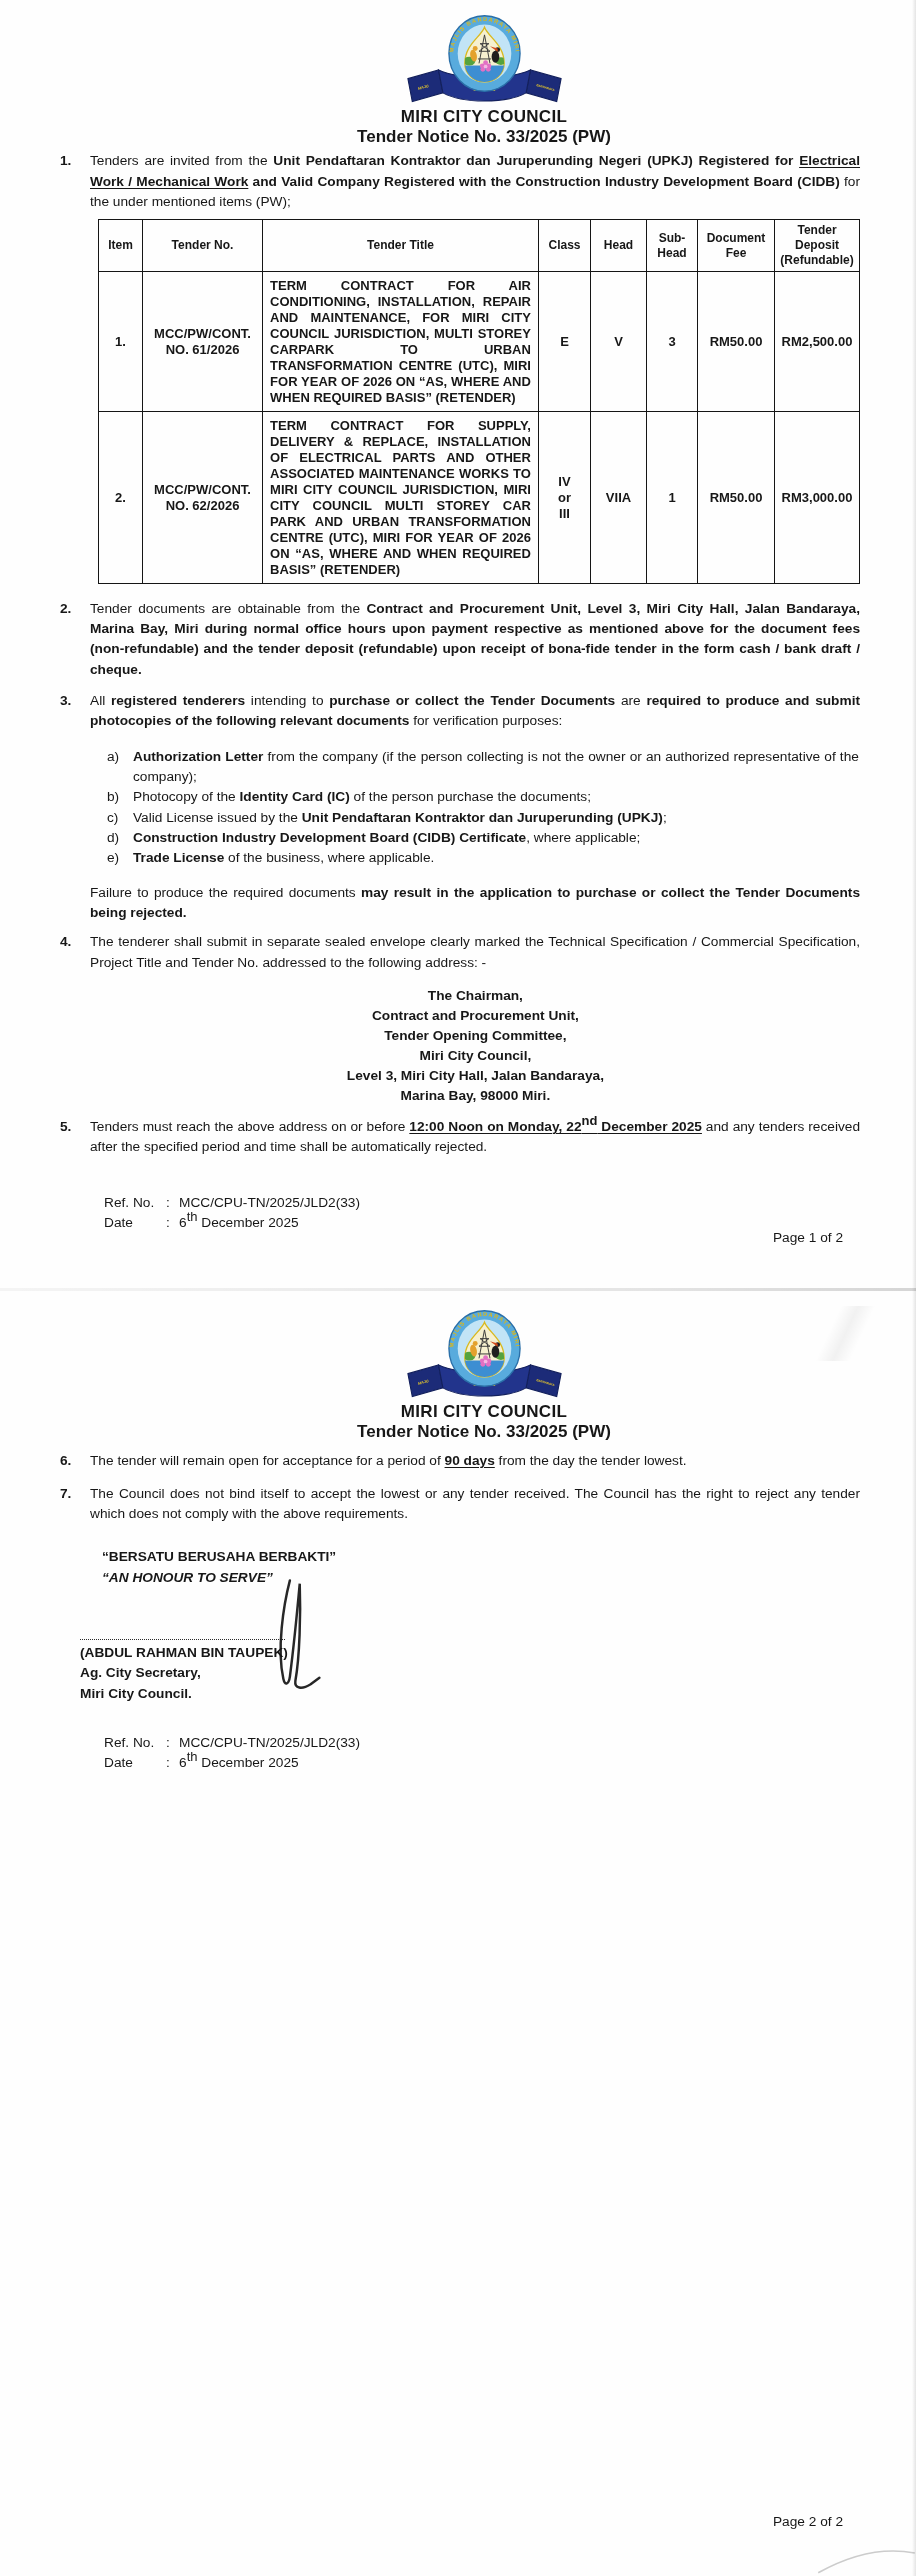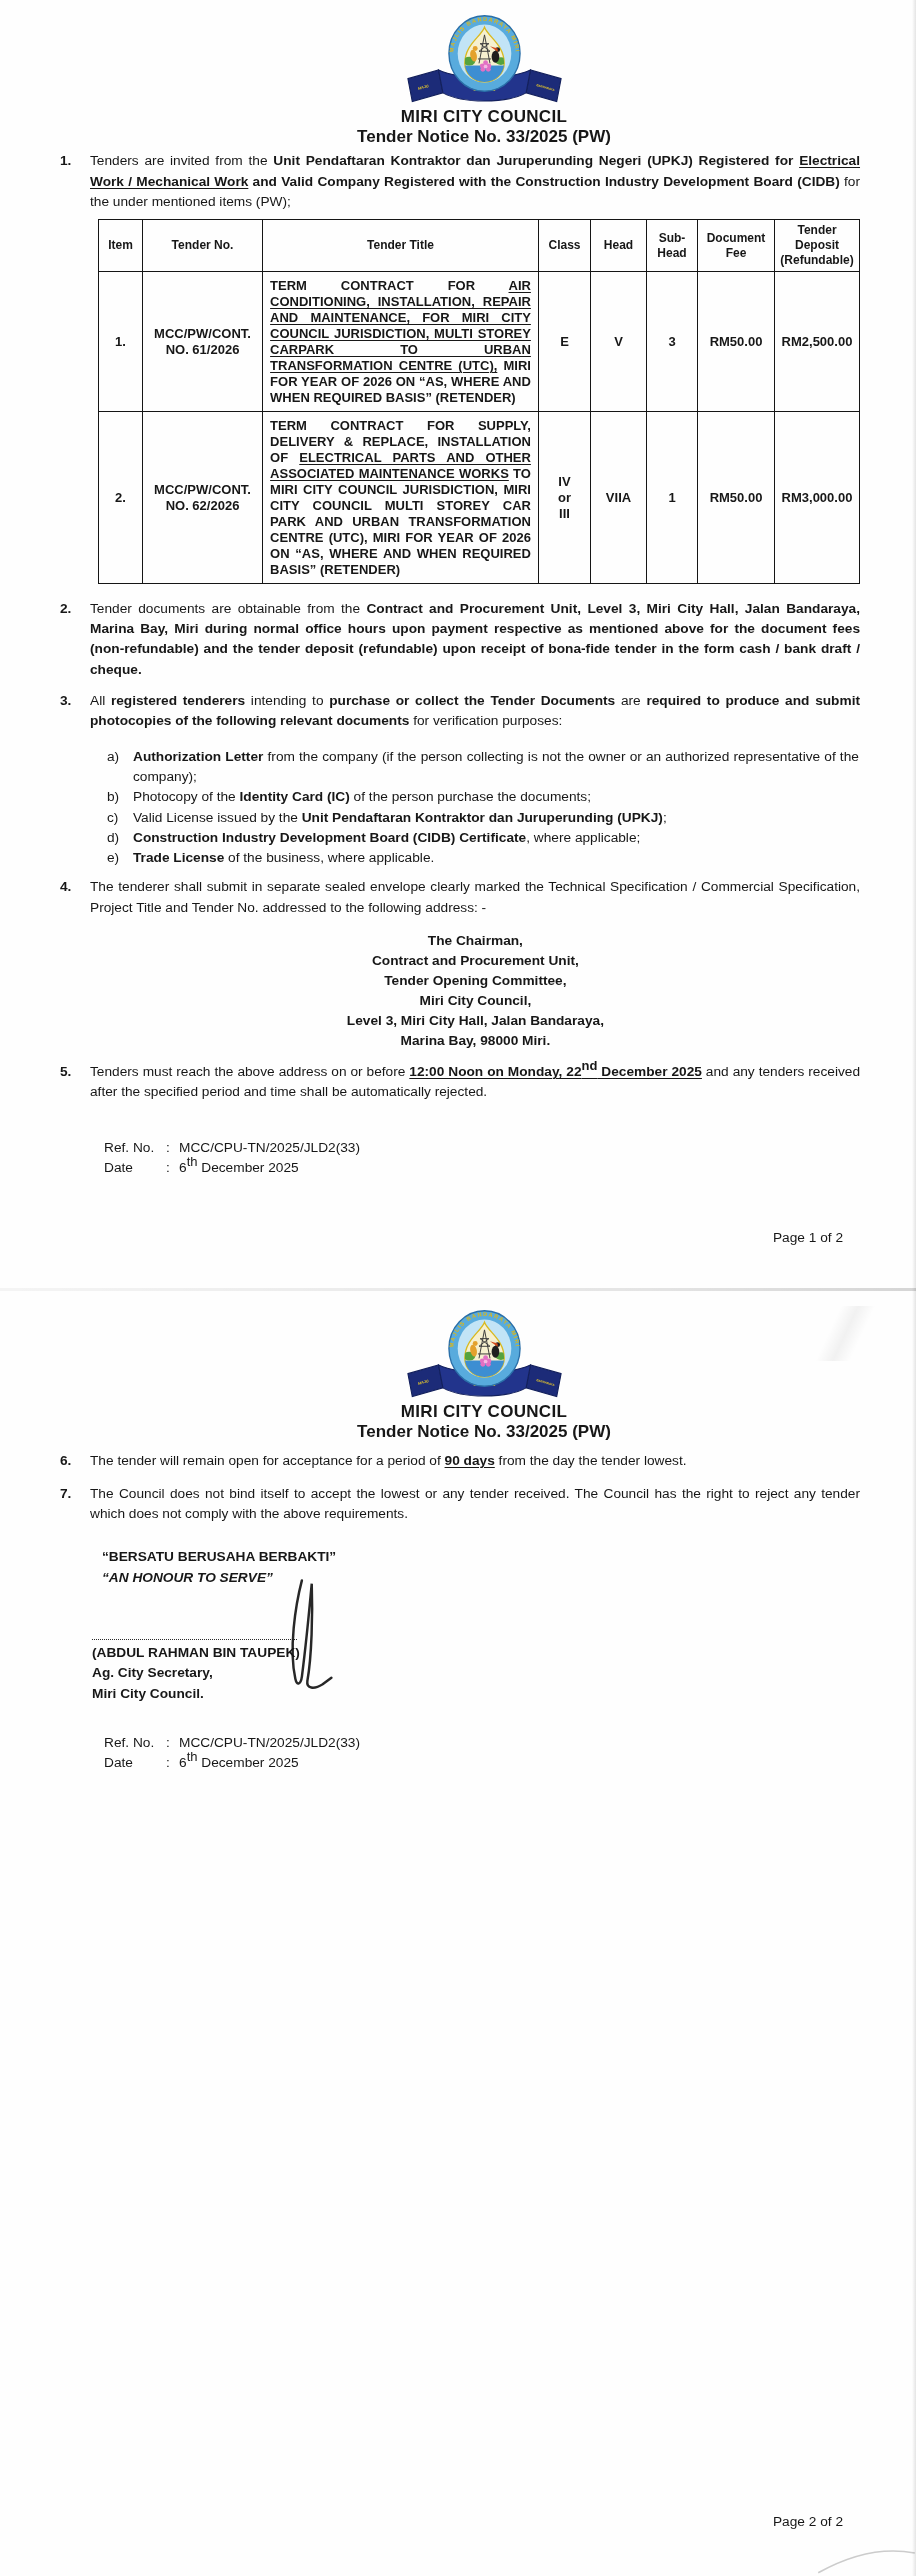--- a/index.html
+++ b/index.html
@@ -34,21 +34,21 @@
   .b{font-weight:700;}
   .bu{font-weight:700;text-decoration:underline;text-decoration-thickness:1.4px;text-underline-offset:2.2px;}
   sup{font-size:13px;vertical-align:super;line-height:0;}
 
   
   .tender-table{table-layout:fixed;width:762px;margin:6.6px 0 0 38px;border-collapse:collapse;border:1.6px solid #151515;}
   .tender-table th,.tender-table td{border:1.1px solid #151515;vertical-align:middle;text-align:center;padding:3.3px 3.8px;}
   .tender-table th{font-size:12px;font-weight:700;line-height:15px;border-bottom-width:1.6px;}
   .tender-table td{font-size:13px;font-weight:700;line-height:16px;}
   td.cell-title{text-align:justify;padding:5.5px 7.1px;}
-  td.cell-title .u{text-decoration:underline;text-decoration-thickness:1.4px;text-underline-offset:2.2px;}
+  td.cell-title .u{text-decoration-thickness:1.4px;text-underline-offset:2.2px;}
   .pre{white-space:pre-line;}
   .money{white-space:nowrap;font-size:12.6px;}
 
   
   .doc-list{margin:15.4px 0 0 47px;}
   .doc-list .li{display:flex;font-size:13.7px;line-height:20.3px;}
   .doc-list .letter{flex:none;width:26px;}
   .doc-list .litext{flex:1;text-align:justify;padding-right:1.1px;}
 
   .address-block{margin-top:13px;text-align:center;font-weight:700;font-size:13.7px;line-height:20px;transform:translateX(15.4px);}
@@ -58,21 +58,21 @@
   .ref-label{flex:none;width:62px;}
   .ref-colon{flex:none;width:13px;}
 
   .page-footer{position:absolute;right:73px;font-size:13.7px;font-weight:400;}
   .page1 .page-footer{bottom:43px;}
   .page2 .page-footer{bottom:46px;}
 
   
   .motto{margin:22px 0 0 42px;font-size:13.7px;line-height:21px;font-weight:700;}
   .motto .it{font-style:italic;}
-  .sig-area{position:relative;margin-left:32px;padding-top:51px;}
+  .sig-area{position:relative;margin-left:20px;padding-top:51px;}
   .dotline{width:205px;border-bottom:1.6px dotted #2b2b2b;height:0;}
   .sig-lines{font-size:13.7px;line-height:20.3px;font-weight:700;margin-top:2.7px;}
   .signature-svg{position:absolute;left:176px;top:-11px;width:82px;height:114px;}
   .fold{position:absolute;top:14.3px;right:0;width:148px;height:55px;
     background:linear-gradient(115deg,rgba(0,0,0,0) 42%,rgba(0,0,0,0.05) 52%,rgba(0,0,0,0) 62%);pointer-events:none;}
   .curl{position:absolute;right:0;bottom:0;width:99px;height:34px;pointer-events:none;}
 
   
   .mt-item1{margin-top:4.4px;}
   .mt-item2{margin-top:14.3px;}
@@ -228,20 +228,21 @@
         <div class="li">
           <div class="letter">d)</div>
           <div class="litext"><span></span><span class="b">Construction Industry Development Board (CIDB) Certificate</span><span>, where applicable;</span></div>
         </div>
         <div class="li">
           <div class="letter">e)</div>
           <div class="litext"><span></span><span class="b">Trade License</span><span> of the business, where applicable.</span></div>
         </div>
       </div>
 
+      <div class="mt-fail"><span>Failure to produce the required documents </span><span class="b">may result in the application to purchase or collect the Tender Documents being rejected.</span></div>
 
       <div class="para mt-item4">
         <div class="num">4.</div>
         <div class="ptext">The tenderer shall submit in separate sealed envelope clearly marked the Technical Specification / Commercial Specification, Project Title and Tender No. addressed to the following address: -</div>
       </div>
 
       <div class="address-block">
         <div>The Chairman,</div>
         <div>Contract and Procurement Unit,</div>
         <div>Tender Opening Committee,</div>

